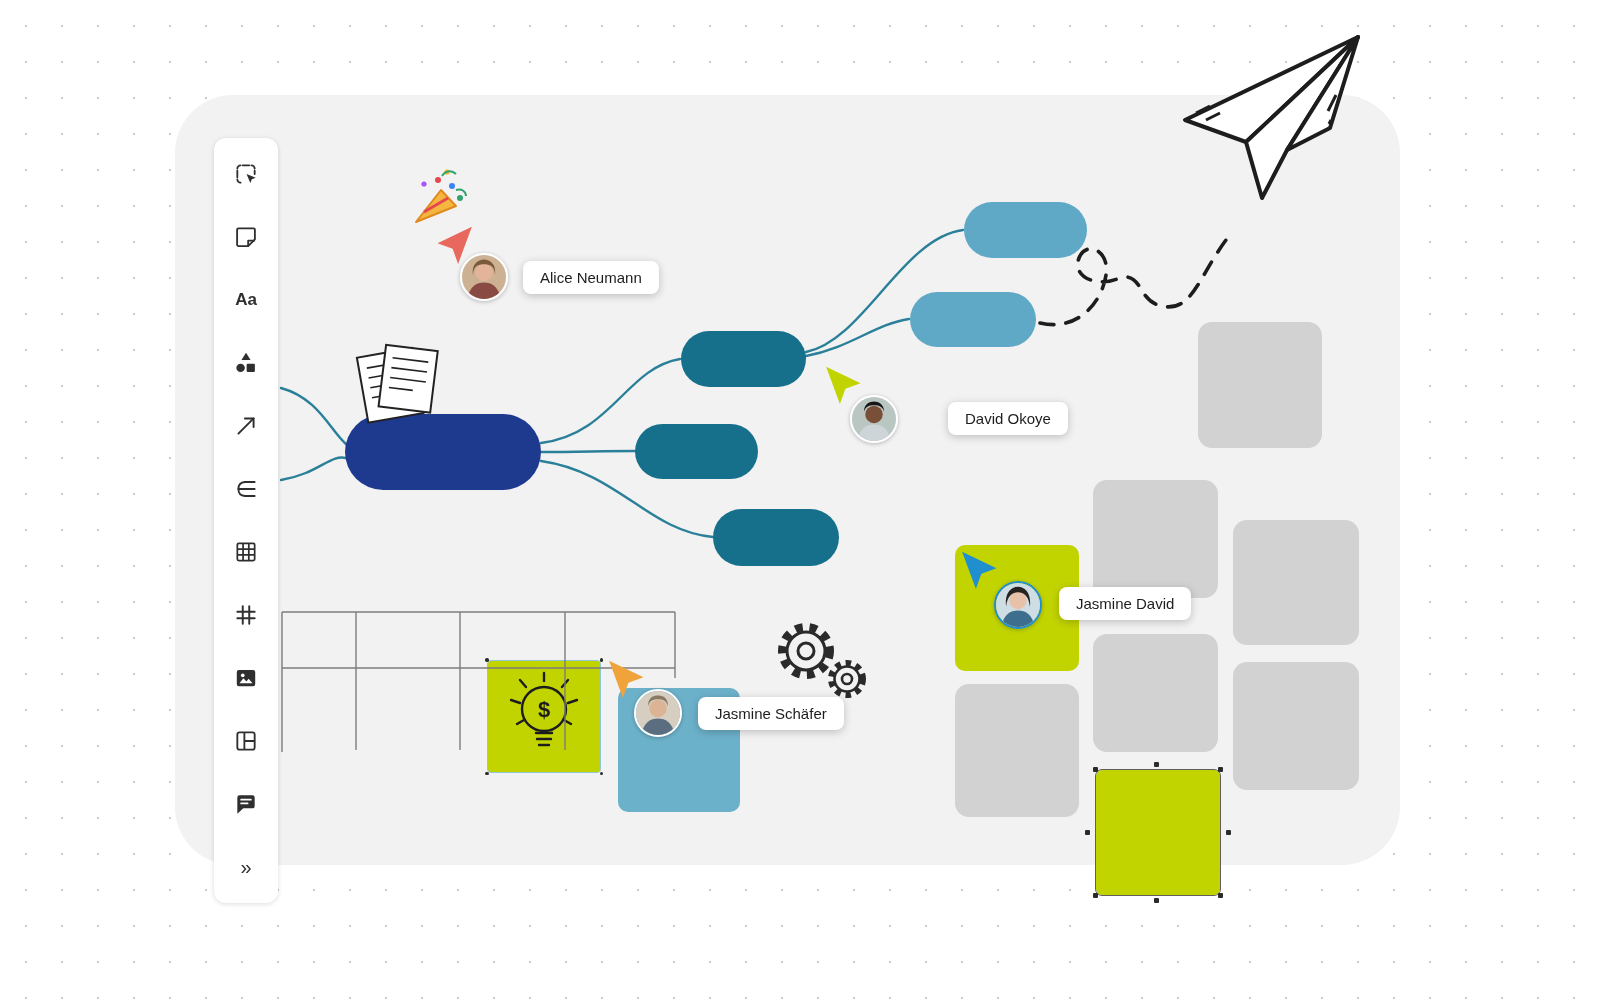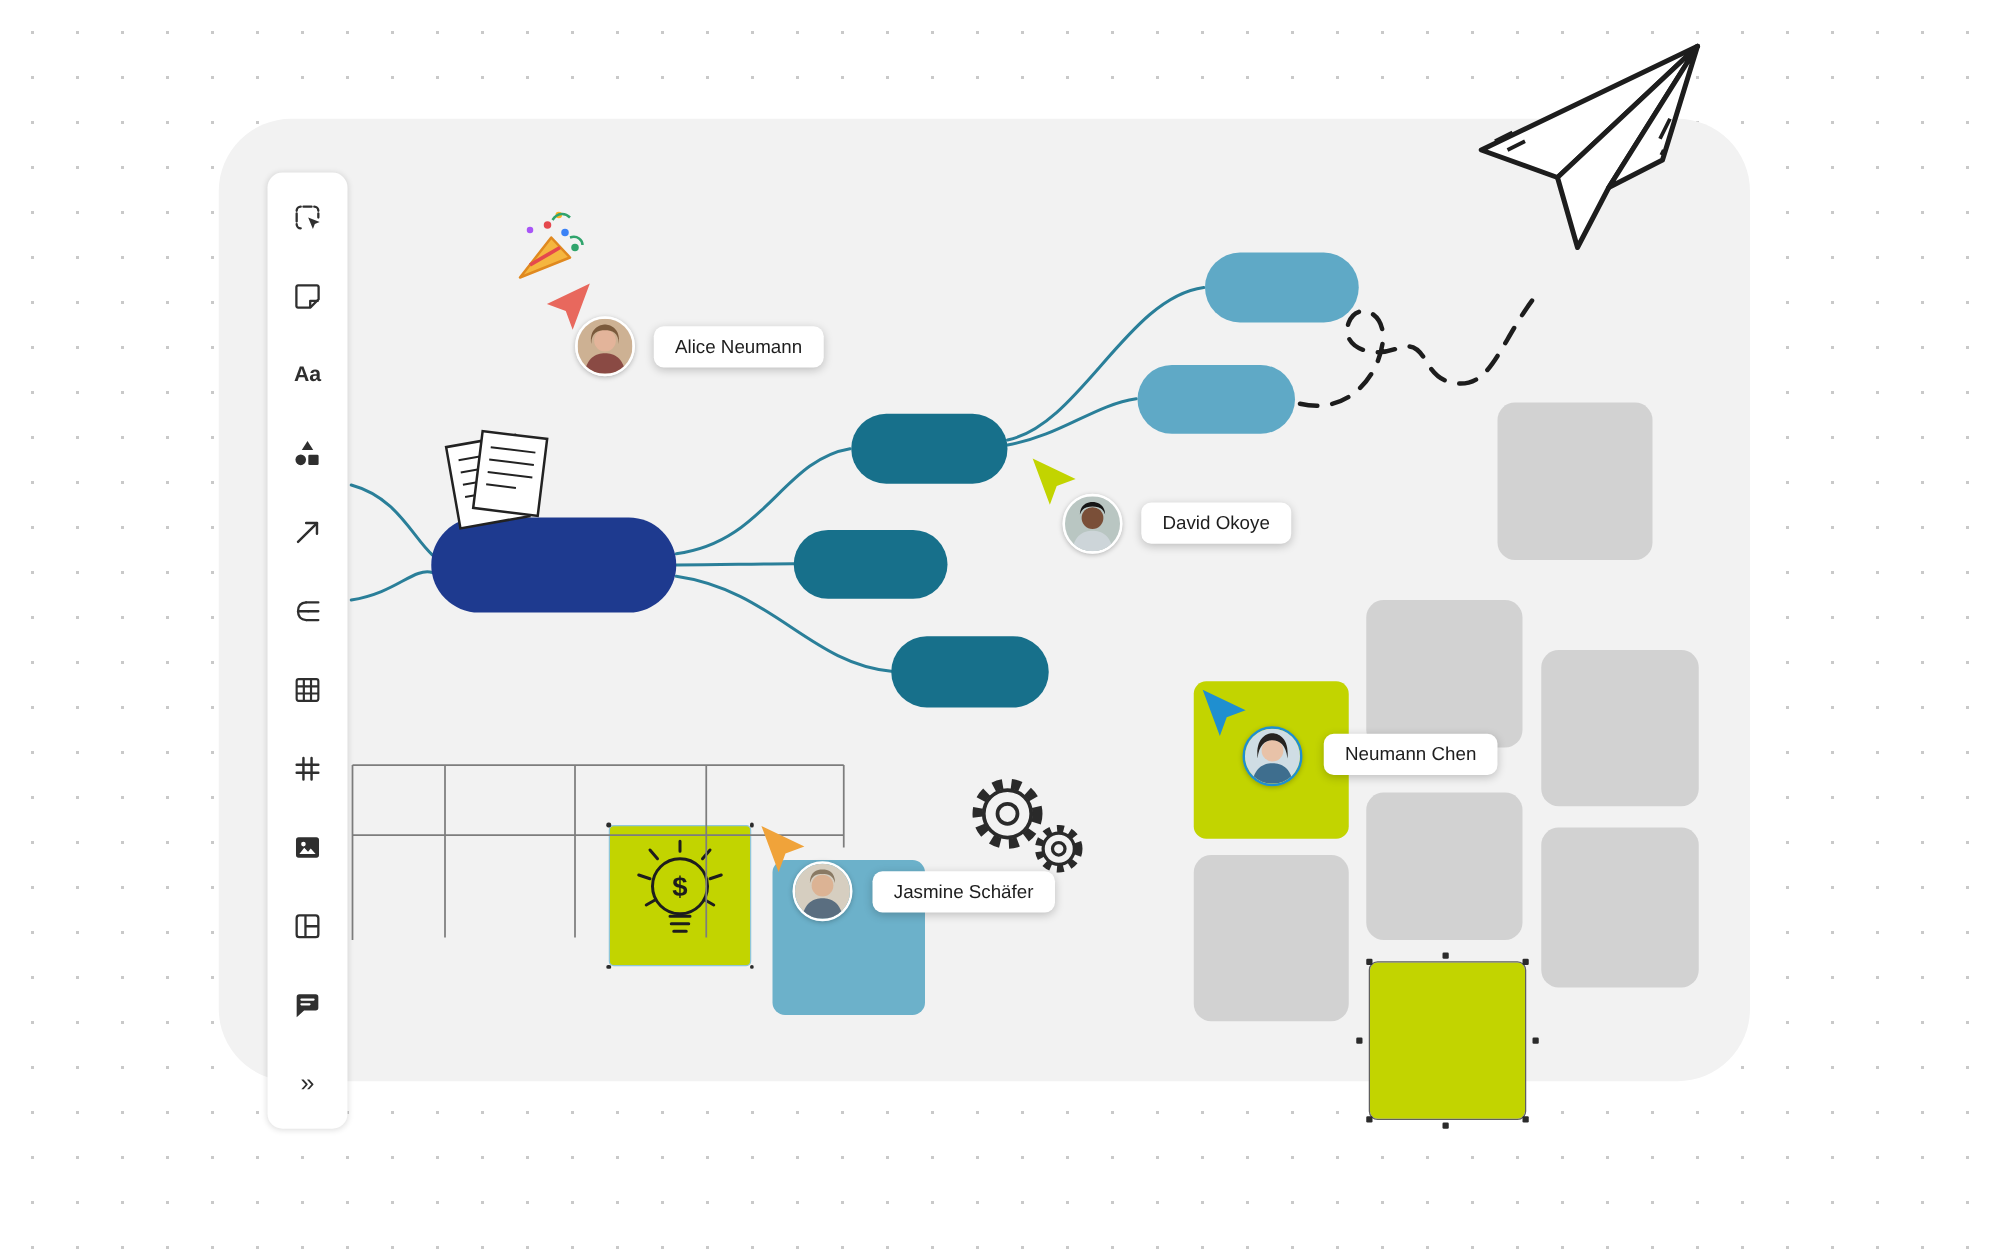--- a/index.html
+++ b/index.html
@@ -218,34 +218,34 @@
   <path d="M3,2 L13,29 L17,18 L28,14 Z" fill="#c2d400"></path>
 </svg>
 <div class="avatar" style="left:850px;top:395px;">
   <svg viewBox="0 0 48 48">
     <rect width="48" height="48" fill="#b9c6c2"></rect>
     <path d="M6,48 C8,34 16,30 24,30 C32,30 40,34 42,48 Z" fill="#cdd5d9"></path>
     <circle cx="24" cy="19" r="9.5" fill="#7a4f38"></circle>
     <path d="M13,16 C13,8 19,5 24,5 C29,5 35,8 35,16 C33,10 29,9 24,9 C19,9 15,10 13,16 Z" fill="#161616"></path>
   </svg>
 </div>
-<div class="name-tag" style="left:913px;top:402px;">David Okoye</div>
+<div class="name-tag" style="left:948px;top:402px;">David Okoye</div>
 
 <svg class="cursor-svg" style="left:958px;top:549px;width:44px;height:44px;" viewBox="0 0 32 32">
   <path d="M3,2 L13,29 L17,18 L28,14 Z" fill="#1f8fd0"></path>
 </svg>
 <div class="avatar" style="left:994px;top:581px;border-color:#1f8fd0;">
   <svg viewBox="0 0 48 48">
     <rect width="48" height="48" fill="#cfdde4"></rect>
     <path d="M6,48 C8,34 16,30 24,30 C32,30 40,34 42,48 Z" fill="#3e6e8e"></path>
     <circle cx="24" cy="19" r="9.5" fill="#e8c2a8"></circle>
     <path d="M11,26 C9,8 19,4 24,4 C29,4 39,8 37,26 C36,14 30,10 24,10 C18,10 12,14 11,26 Z" fill="#262320"></path>
   </svg>
 </div>
-<div class="name-tag" style="left:1059px;top:587px;">Neumann Chen</div>
+<div class="name-tag" style="left:1059px;top:587px;">Jasmine David</div>
 
 <svg class="cursor-svg" style="left:605px;top:658px;width:44px;height:44px;" viewBox="0 0 32 32">
   <path d="M3,2 L13,29 L17,18 L28,14 Z" fill="#f0a33a"></path>
 </svg>
 <div class="avatar" style="left:634px;top:689px;">
   <svg viewBox="0 0 48 48">
     <rect width="48" height="48" fill="#d6cec0"></rect>
     <path d="M6,48 C8,34 16,30 24,30 C32,30 40,34 42,48 Z" fill="#5a6e80"></path>
     <circle cx="24" cy="19" r="9.5" fill="#dcb394"></circle>
     <path d="M13,17 C13,7 19,5 24,5 C29,5 35,7 35,17 C33,10 29,9 24,9 C19,9 15,10 13,17 Z" fill="#8a7a64"></path>

